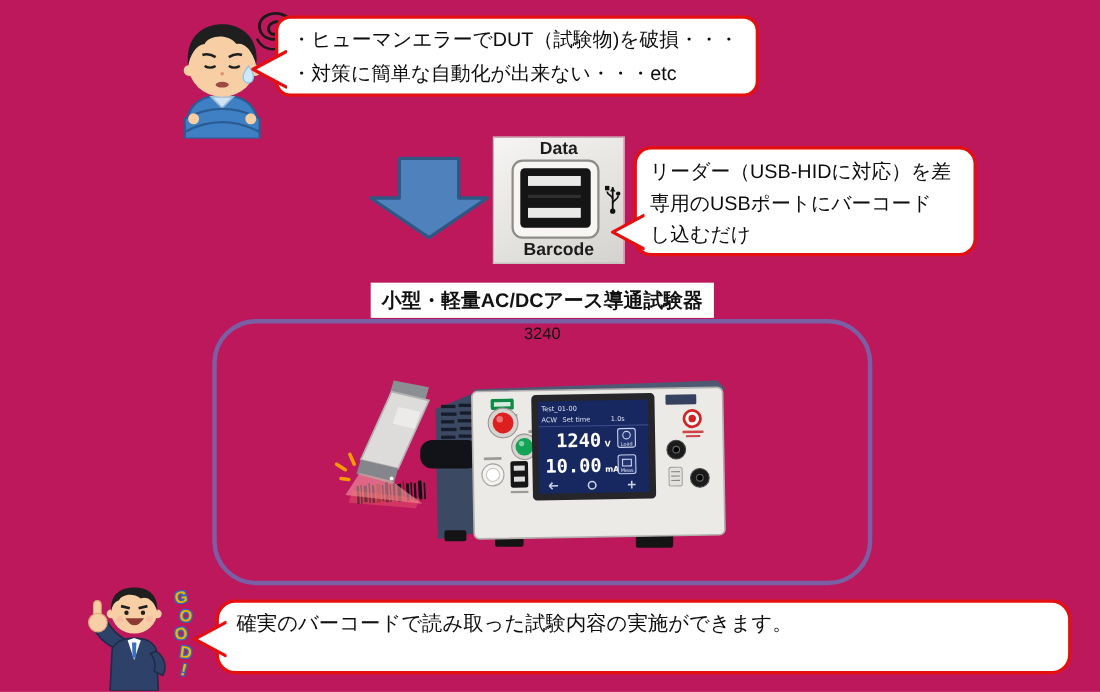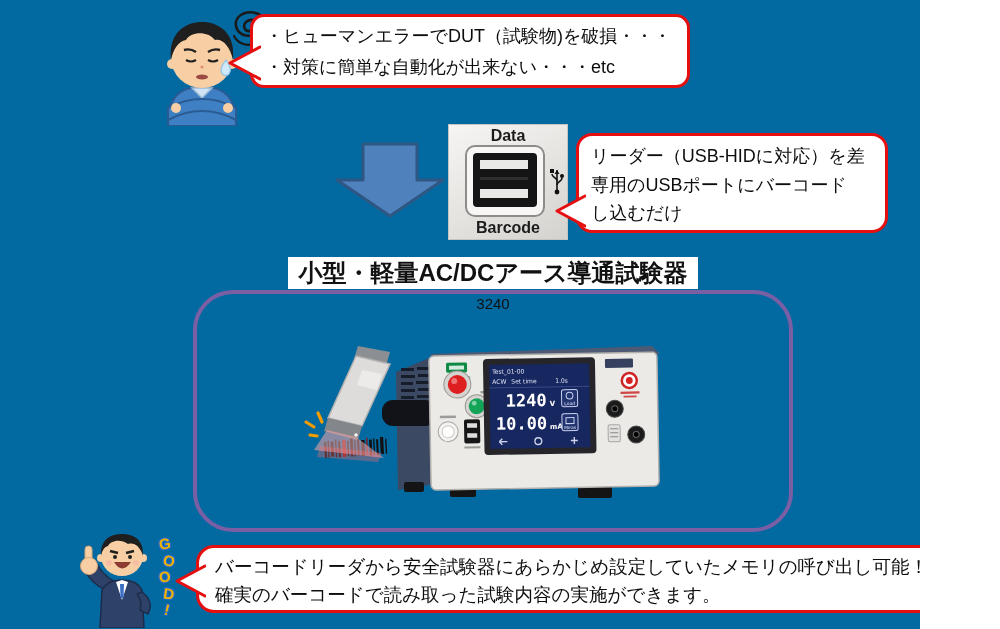--- a/index.html
+++ b/index.html
@@ -1,16 +1,16 @@
 <!DOCTYPE html>
 <html><head>
 <meta charset="utf-8">
 <style>
   html,body{margin:0;padding:0;background:#fff;}
-  .canvas{position:relative;width:920px;height:629px;background:#0369a1;overflow:hidden;
+  .canvas{position:relative;width:1000px;height:629px;background:#be185d;overflow:hidden;
           font-family:"Liberation Sans","DejaVu Sans",sans-serif;color:#111;}
   .abs{position:absolute;}
 
   
   .bubble{position:absolute;background:#fff;border:3px solid #e60f0f;border-radius:14px;
           box-sizing:border-box;z-index:5;}
   .bubble .bline{white-space:nowrap;color:#0d0d0d;}
   .tail{position:absolute;z-index:6;}
 
   .bubble-problem{left:250px;top:14px;width:440px;height:74px;padding:4px 12px;}
@@ -19,21 +19,21 @@
   .bubble-usb{left:576px;top:133px;width:312px;height:100px;padding:6px 12px;border-radius:16px;}
   .bubble-usb .bline{font-size:18px;line-height:28.5px;}
 
   .bubble-benefit{left:196px;top:545px;width:778px;height:68px;padding:5px 16px;border-radius:18px;}
   .bubble-benefit .bline{font-size:18.5px;line-height:28px;}
 
   
   .product-box{position:absolute;left:193px;top:290px;width:600px;height:242px;
                border:4px solid #7a5fa5;border-radius:40px;box-sizing:border-box;z-index:1;}
   .product-title{position:absolute;left:193px;top:257px;width:600px;text-align:center;z-index:3;}
-  .product-title .t1{display:inline-block;font-size:24px;font-weight:600;background:#fff;
+  .product-title .t1{display:inline-block;font-size:18px;font-weight:600;background:#fff;
                      padding:0 10px;line-height:32px;white-space:nowrap;}
   .product-title .t2{font-size:15px;font-weight:400;line-height:30px;}
 
   
   .usb-photo{position:absolute;left:448px;top:124px;width:120px;height:116px;z-index:2;
              background:linear-gradient(150deg,#f6f5f3 0%,#e4e3e0 55%,#d3d2cf 100%);
              border:1px solid #c6c5c2;box-sizing:border-box;}
   .usb-label{position:absolute;width:100%;text-align:center;font-size:16px;font-weight:bold;color:#1c1c1c;}
   .usb-label.top{top:2px;}
   .usb-label.bottom{bottom:2px;}
@@ -286,17 +286,16 @@
     <span>O</span>
     <span>O</span>
     <span>D</span>
     <span>!</span>
   </div>
 
   <div class="bubble bubble-benefit">
     <svg class="tail" style="left:-25px;top:14px;" width="32" height="38" viewBox="0 0 32 38">
       <path d="M31,4 L3,19 L31,34" fill="#ffffff" stroke="#e60f0f" stroke-width="3" stroke-linejoin="round" stroke-linecap="round"></path>
     </svg>
-    <div class="bline">バーコードリーダから安全試験器にあらかじめ設定していたメモリの呼び出し可能！</div>
     <div class="bline">確実のバーコードで読み取った試験内容の実施ができます。</div>
   </div>
 
 </div>
 
 </body></html>

